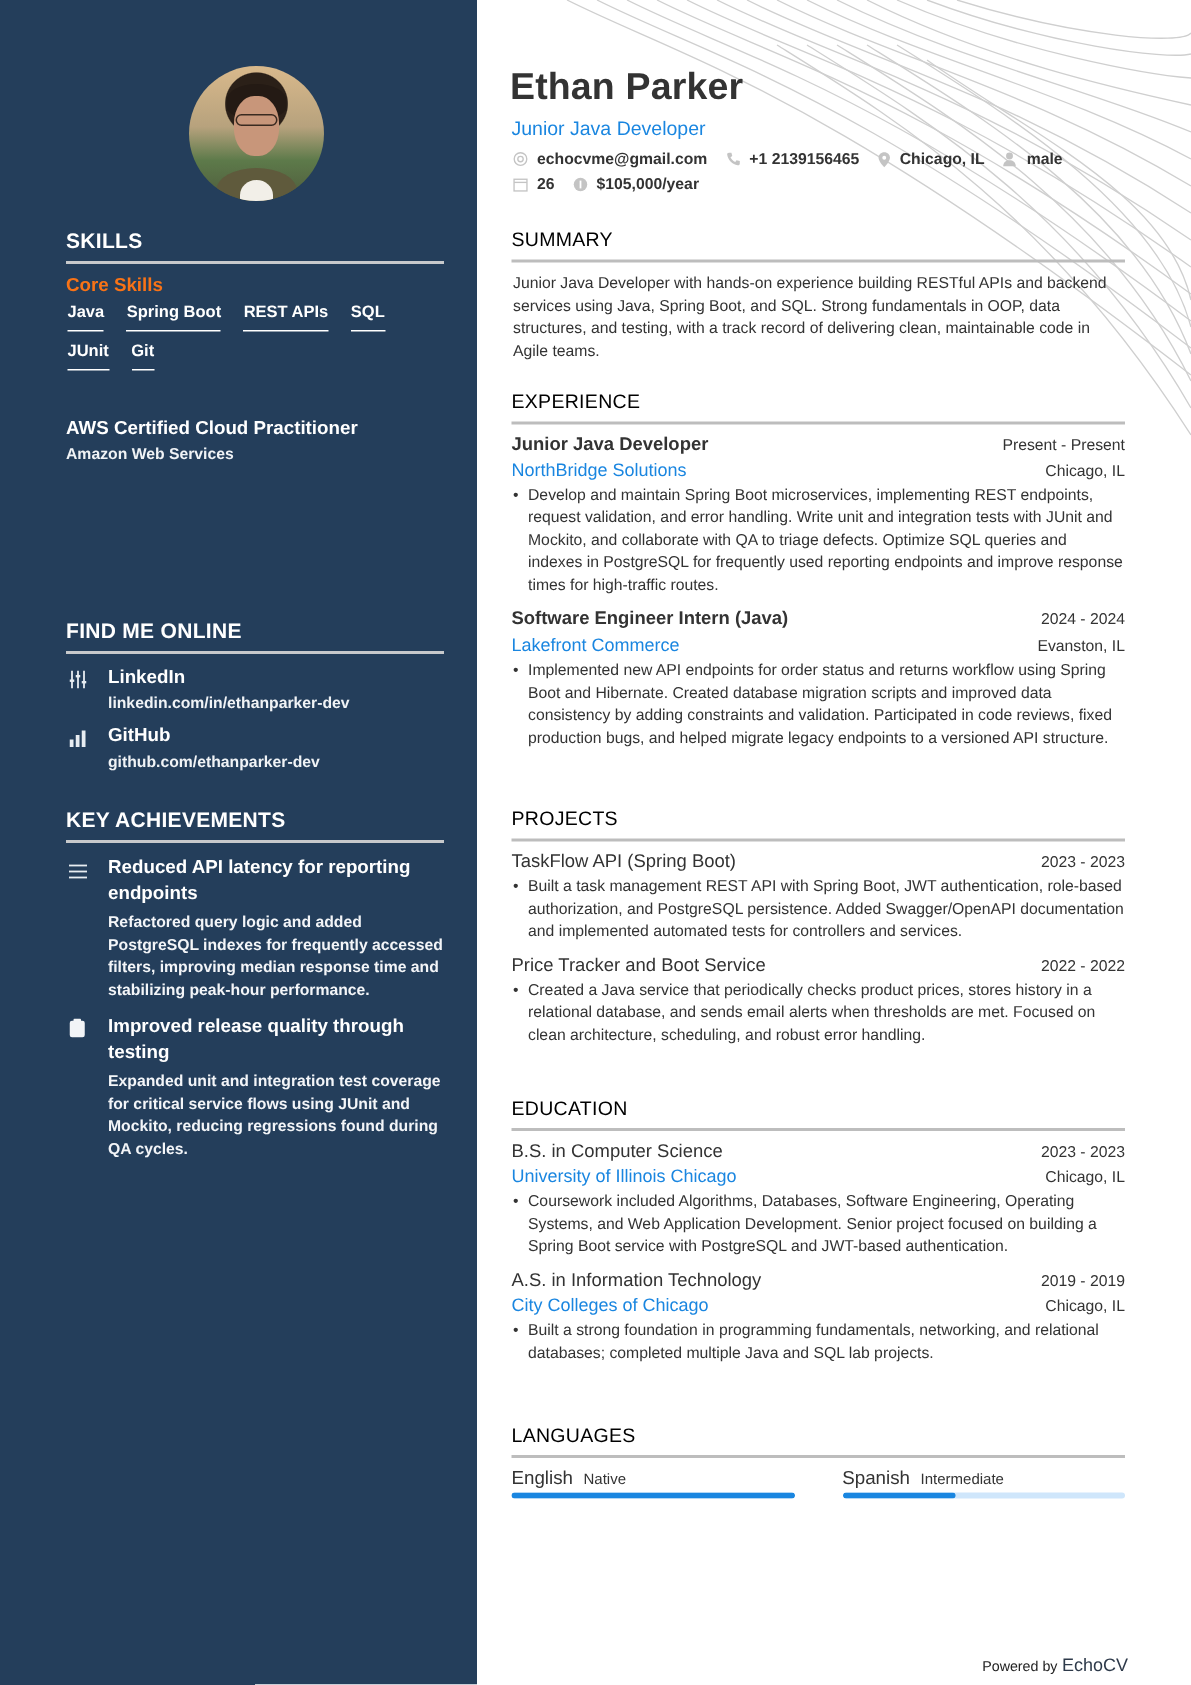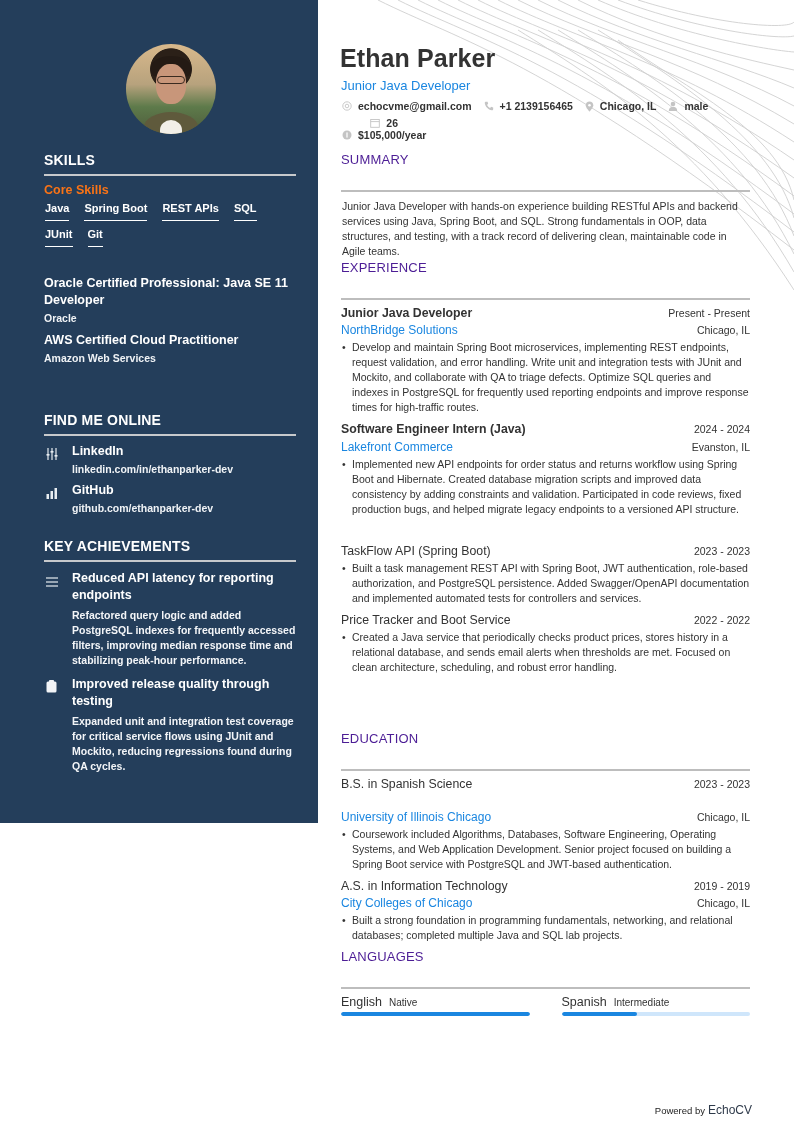--- a/index.html
+++ b/index.html
@@ -2,21 +2,21 @@
 <html><head>
 <meta charset="utf-8">
 <style>
   * { box-sizing: border-box; margin: 0; padding: 0; }
   html, body { width: 794px; height: 1123px; background: #ffffff; }
   body { font-family: "Liberation Sans", "DejaVu Sans", sans-serif; position: relative; overflow: hidden; color: #333; }
 
   .page { position: relative; width: 794px; height: 1123px; }
 
   
-  .sidebar { position: absolute; left: 0; top: 0; width: 318px; height: 823px; background: #243e5b; color: #fff; padding: 0 22px 0 44px; }
+  .sidebar { position: absolute; left: 0; top: 0; width: 318px; height: 1123px; background: #243e5b; color: #fff; padding: 0 22px 0 44px; }
   .avatar-wrap { position: absolute; left: 126px; top: 44px; width: 90px; height: 90px; border-radius: 50%; overflow: hidden;
     background: radial-gradient(circle at 50% 45%, #c99a78 0 22%, transparent 23%),
                 radial-gradient(circle at 50% 28%, #2b2018 0 26%, transparent 27%),
                 linear-gradient(180deg, #d9b98c 0%, #b7a27d 45%, #5d7a4a 70%, #4f5b3c 100%); }
   .avatar-wrap .shirt { position: absolute; left: 18px; bottom: -8px; width: 54px; height: 30px; border-radius: 50% 50% 0 0; background: #5f5a3c; }
   .avatar-wrap .tee { position: absolute; left: 34px; bottom: -6px; width: 22px; height: 20px; border-radius: 50% 50% 0 0; background: #f2efe8; }
   .avatar-wrap .face { position: absolute; left: 30px; top: 20px; width: 30px; height: 40px; border-radius: 45%; background: #c8967a; }
   .avatar-wrap .hair { position: absolute; left: 25px; top: 12px; width: 40px; height: 22px; border-radius: 50% 50% 30% 30%; background: #241a14; }
   .avatar-wrap .glasses { position: absolute; left: 31px; top: 32px; width: 28px; height: 8px; border: 1.5px solid #3a2a20; border-radius: 4px; }
 
@@ -42,21 +42,21 @@
 
   
   .waves { position: absolute; right: 0; top: 0; width: 476px; height: 300px; }
   .name { position: absolute; left: 340px; top: 44px; font-size: 25px; font-weight: 700; color: #333; letter-spacing: 0.1px; }
   .role { position: absolute; left: 341px; top: 78px; font-size: 13px; color: #1a86e0; }
   .contact { position: absolute; left: 342px; font-size: 10.5px; font-weight: 700; color: #333; display: flex; align-items: center; }
   .contact .ci { display: inline-flex; align-items: center; margin-right: 12px; }
   .contact svg { margin-right: 6px; }
 
   .m-section { position: absolute; left: 341px; width: 409px; }
-  .m-title { font-size: 13px; color: #4c1d95; letter-spacing: 0.2px; padding-bottom: 23px; border-bottom: 2px solid #bdbdbd; }
+  .m-title { font-size: 13px; color: #000000; letter-spacing: 0.2px; padding-bottom: 6px; border-bottom: 2px solid #bdbdbd; }
   .m-text { font-size: 10.5px; color: #333; line-height: 15px; margin-top: 7px; padding-left: 1px; }
 
   .entry { margin-top: 5px; }
   .entry-head { display: flex; justify-content: space-between; align-items: baseline; }
   .entry-title { font-size: 12.3px; color: #333; }
   .entry-title.bold { font-weight: 700; }
   .entry-date { font-size: 10.5px; color: #333; }
   .entry-org { font-size: 12px; color: #1a86e0; }
   .entry-loc { font-size: 10.5px; color: #333; }
   .bullets { list-style: none; margin-top: 3px; }
@@ -121,24 +121,20 @@
         <span class="skill">Spring Boot</span>
         <span class="skill">REST APIs</span>
         <span class="skill">SQL</span>
         <span class="skill">JUnit</span>
         <span class="skill">Git</span>
       </div>
     </div>
 
     <div class="s-section" style="top:269px;">
       <div>
-        <div class="cert-name">Oracle Certified Professional: Java SE 11 Developer</div>
-        <div class="cert-org">Oracle</div>
-      </div>
-      <div>
         <div class="cert-name" style="margin-top:8px;">AWS Certified Cloud Practitioner</div>
         <div class="cert-org">Amazon Web Services</div>
       </div>
     </div>
 
     <div class="s-section" style="top:538px;">
       <div class="s-title">KEY ACHIEVEMENTS</div>
       <div class="ach-row">
         <span class="ach-icon">
           <svg width="12" height="10" viewBox="0 0 12 10">
@@ -234,21 +230,21 @@
     </span>
     <span class="ci">
       <svg width="10" height="10" viewBox="0 0 10 10">
           <circle cx="5" cy="3" r="2.3" fill="#c4c4c4"></circle>
           <path d="M0.8 10 C0.8 7 2.8 5.8 5 5.8 C7.2 5.8 9.2 7 9.2 10 Z" fill="#c4c4c4"></path>
         </svg>
       <span>male</span>
     </span>
   </div>
 
-  <div class="contact" style="top:117px;flex-direction:column;">
+  <div class="contact" style="top:117px;">
     <span class="ci">
       <svg width="10" height="10" viewBox="0 0 10 10">
           <rect x="0.7" y="1.5" width="8.6" height="7.8" fill="none" stroke="#c4c4c4" stroke-width="0.9"></rect>
           <line x1="0.7" y1="3.6" x2="9.3" y2="3.6" stroke="#c4c4c4" stroke-width="0.9"></line>
         </svg>
       <span>26</span>
     </span>
     <span class="ci">
       <svg width="10" height="10" viewBox="0 0 10 10">
           <circle cx="5" cy="5" r="4.5" fill="#c4c4c4"></circle>
@@ -287,20 +283,21 @@
         <span class="entry-org">Lakefront Commerce</span>
         <span class="entry-loc">Evanston, IL</span>
       </div>
       <ul class="bullets">
         <li>Implemented new API endpoints for order status and returns workflow using Spring Boot and Hibernate. Created database migration scripts and improved data consistency by adding constraints and validation. Participated in code reviews, fixed production bugs, and helped migrate legacy endpoints to a versioned API structure.</li>
       </ul>
     </div>
   </section>
 
   <section class="m-section" style="top:538px;">
+    <div class="m-title">PROJECTS</div>
     <div class="entry" style="margin-top:6px;">
       <div class="entry-head">
         <span class="entry-title">TaskFlow API (Spring Boot)</span>
         <span class="entry-date">2023 - 2023</span>
       </div>
       <ul class="bullets">
         <li>Built a task management REST API with Spring Boot, JWT authentication, role-based authorization, and PostgreSQL persistence. Added Swagger/OpenAPI documentation and implemented automated tests for controllers and services.</li>
       </ul>
     </div>
     <div class="entry" style="margin-top:7px;">
@@ -311,24 +308,24 @@
       <ul class="bullets">
         <li>Created a Java service that periodically checks product prices, stores history in a relational database, and sends email alerts when thresholds are met. Focused on clean architecture, scheduling, and robust error handling.</li>
       </ul>
     </div>
   </section>
 
   <section class="m-section" style="top:731px;">
     <div class="m-title">EDUCATION</div>
     <div class="entry" style="margin-top:6px;">
       <div class="entry-head">
-        <span class="entry-title">B.S. in Spanish Science</span>
+        <span class="entry-title">B.S. in Computer Science</span>
         <span class="entry-date">2023 - 2023</span>
       </div>
-      <div class="entry-head" style="margin-top:19px;">
+      <div class="entry-head" style="margin-top:3px;">
         <span class="entry-org">University of Illinois Chicago</span>
         <span class="entry-loc">Chicago, IL</span>
       </div>
       <ul class="bullets">
         <li>Coursework included Algorithms, Databases, Software Engineering, Operating Systems, and Web Application Development. Senior project focused on building a Spring Boot service with PostgreSQL and JWT-based authentication.</li>
       </ul>
     </div>
     <div class="entry" style="margin-top:7px;">
       <div class="entry-head">
         <span class="entry-title">A.S. in Information Technology</span>

